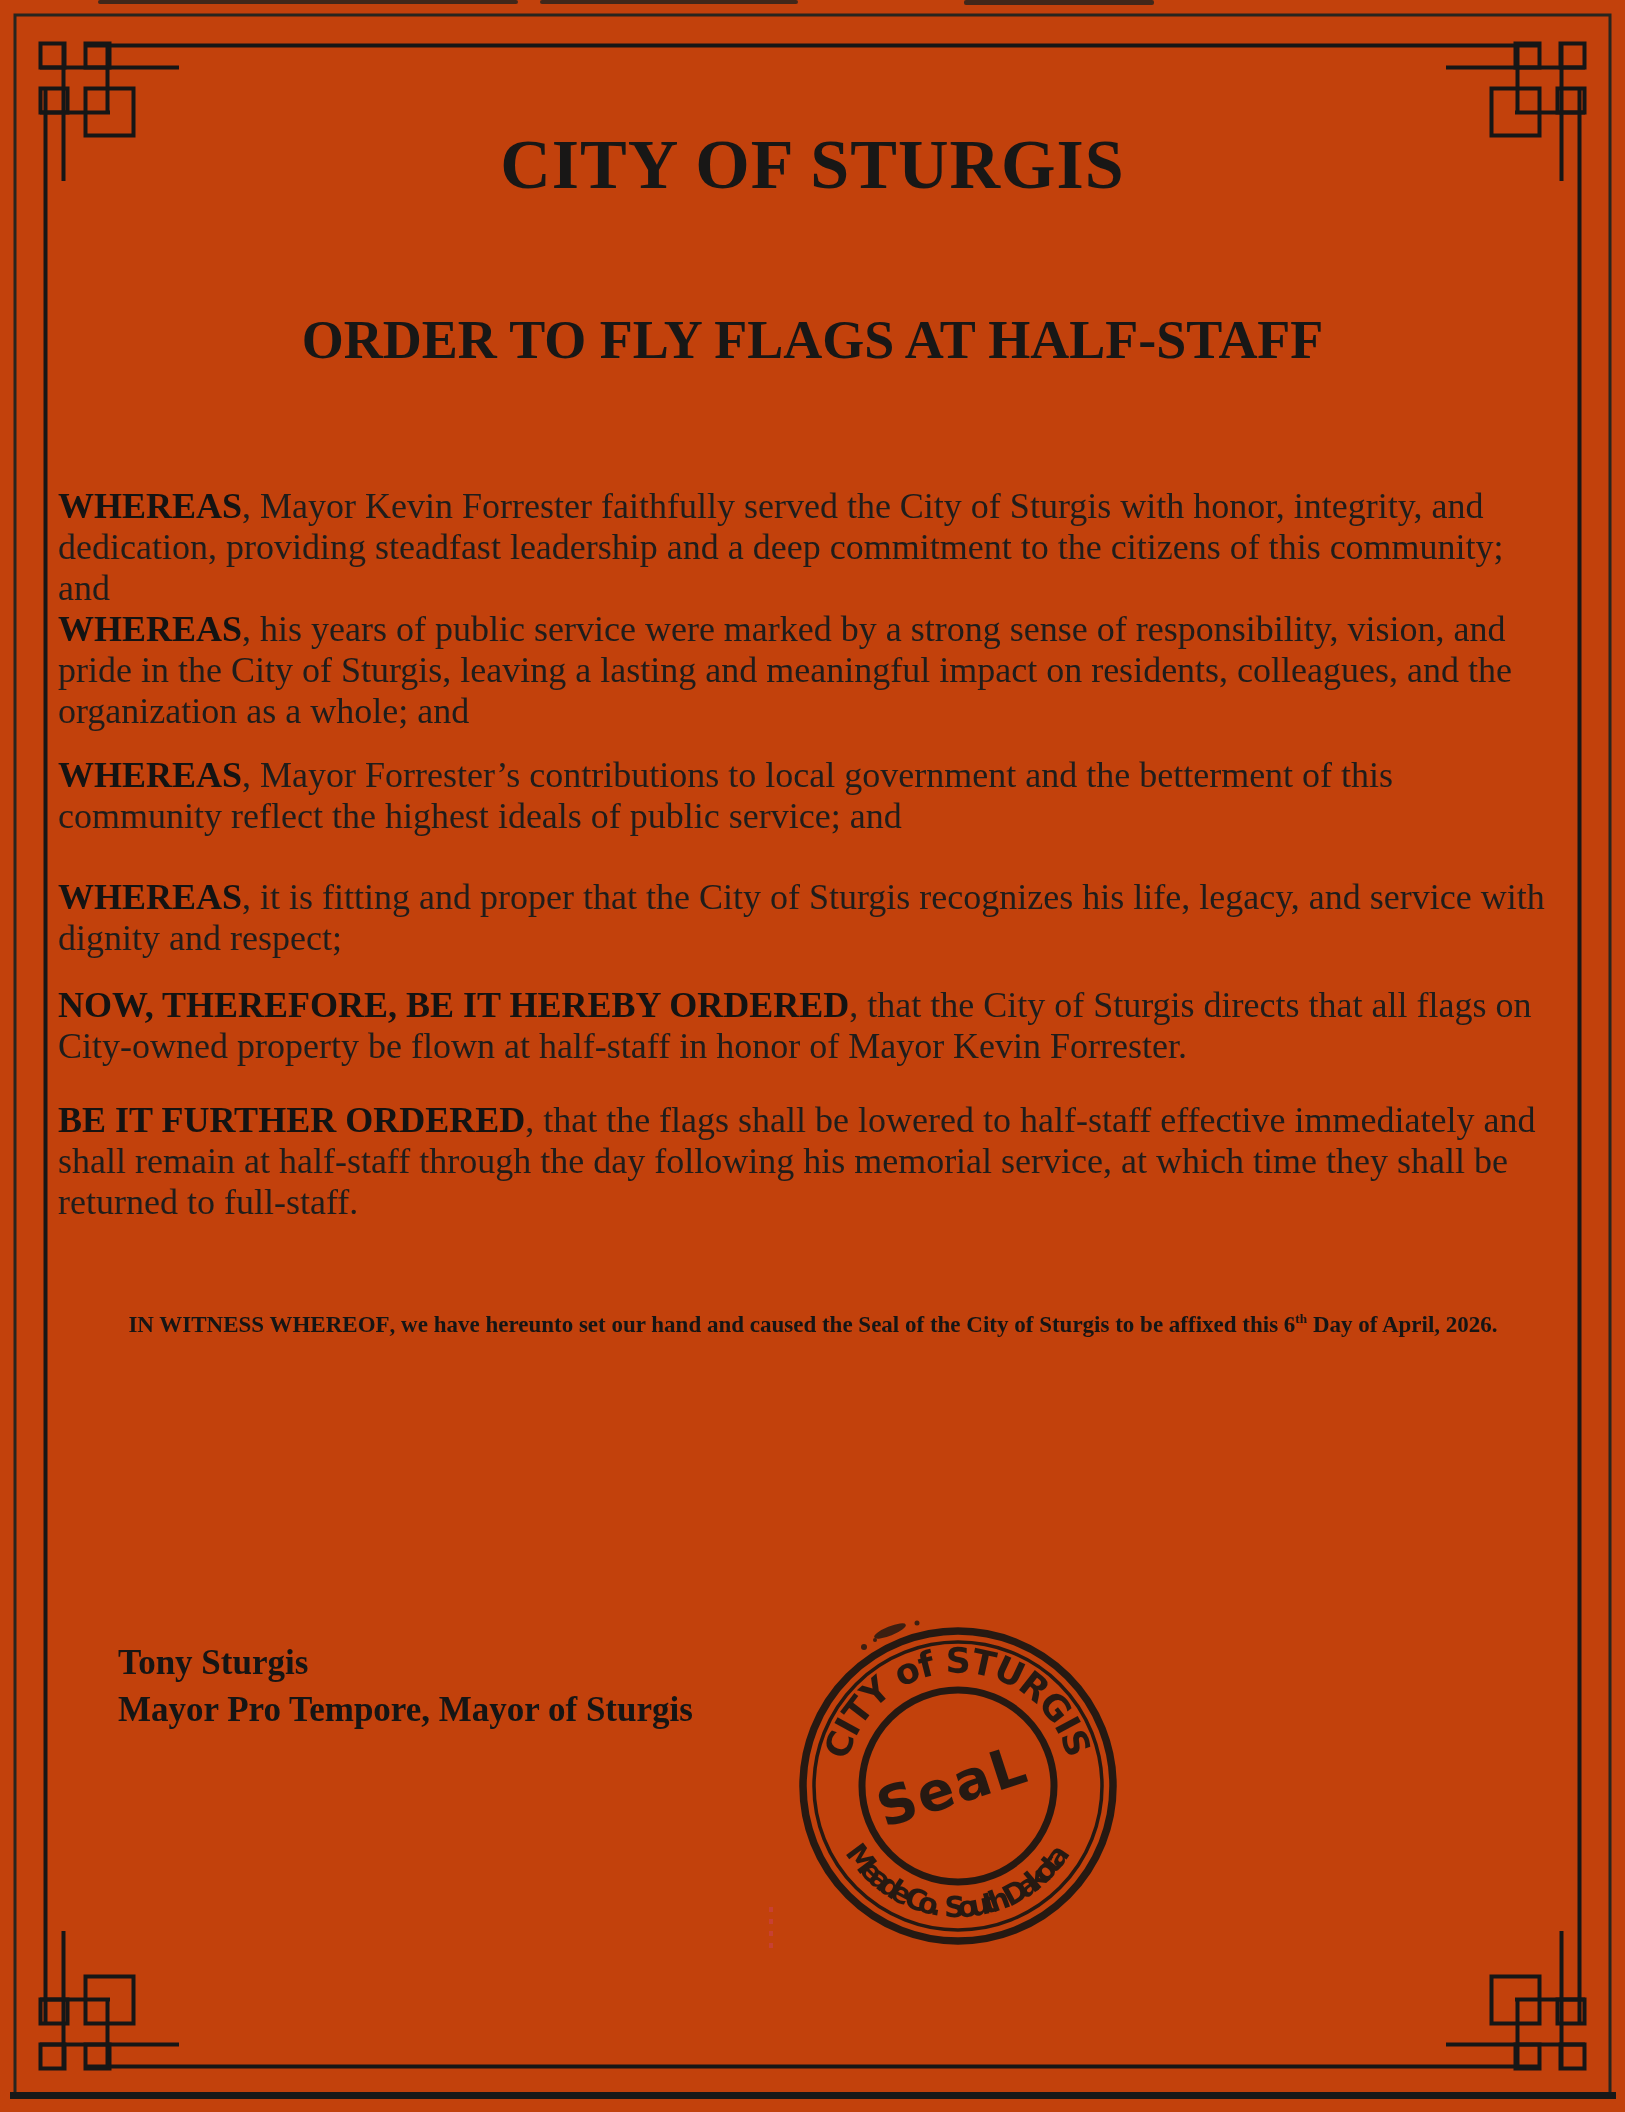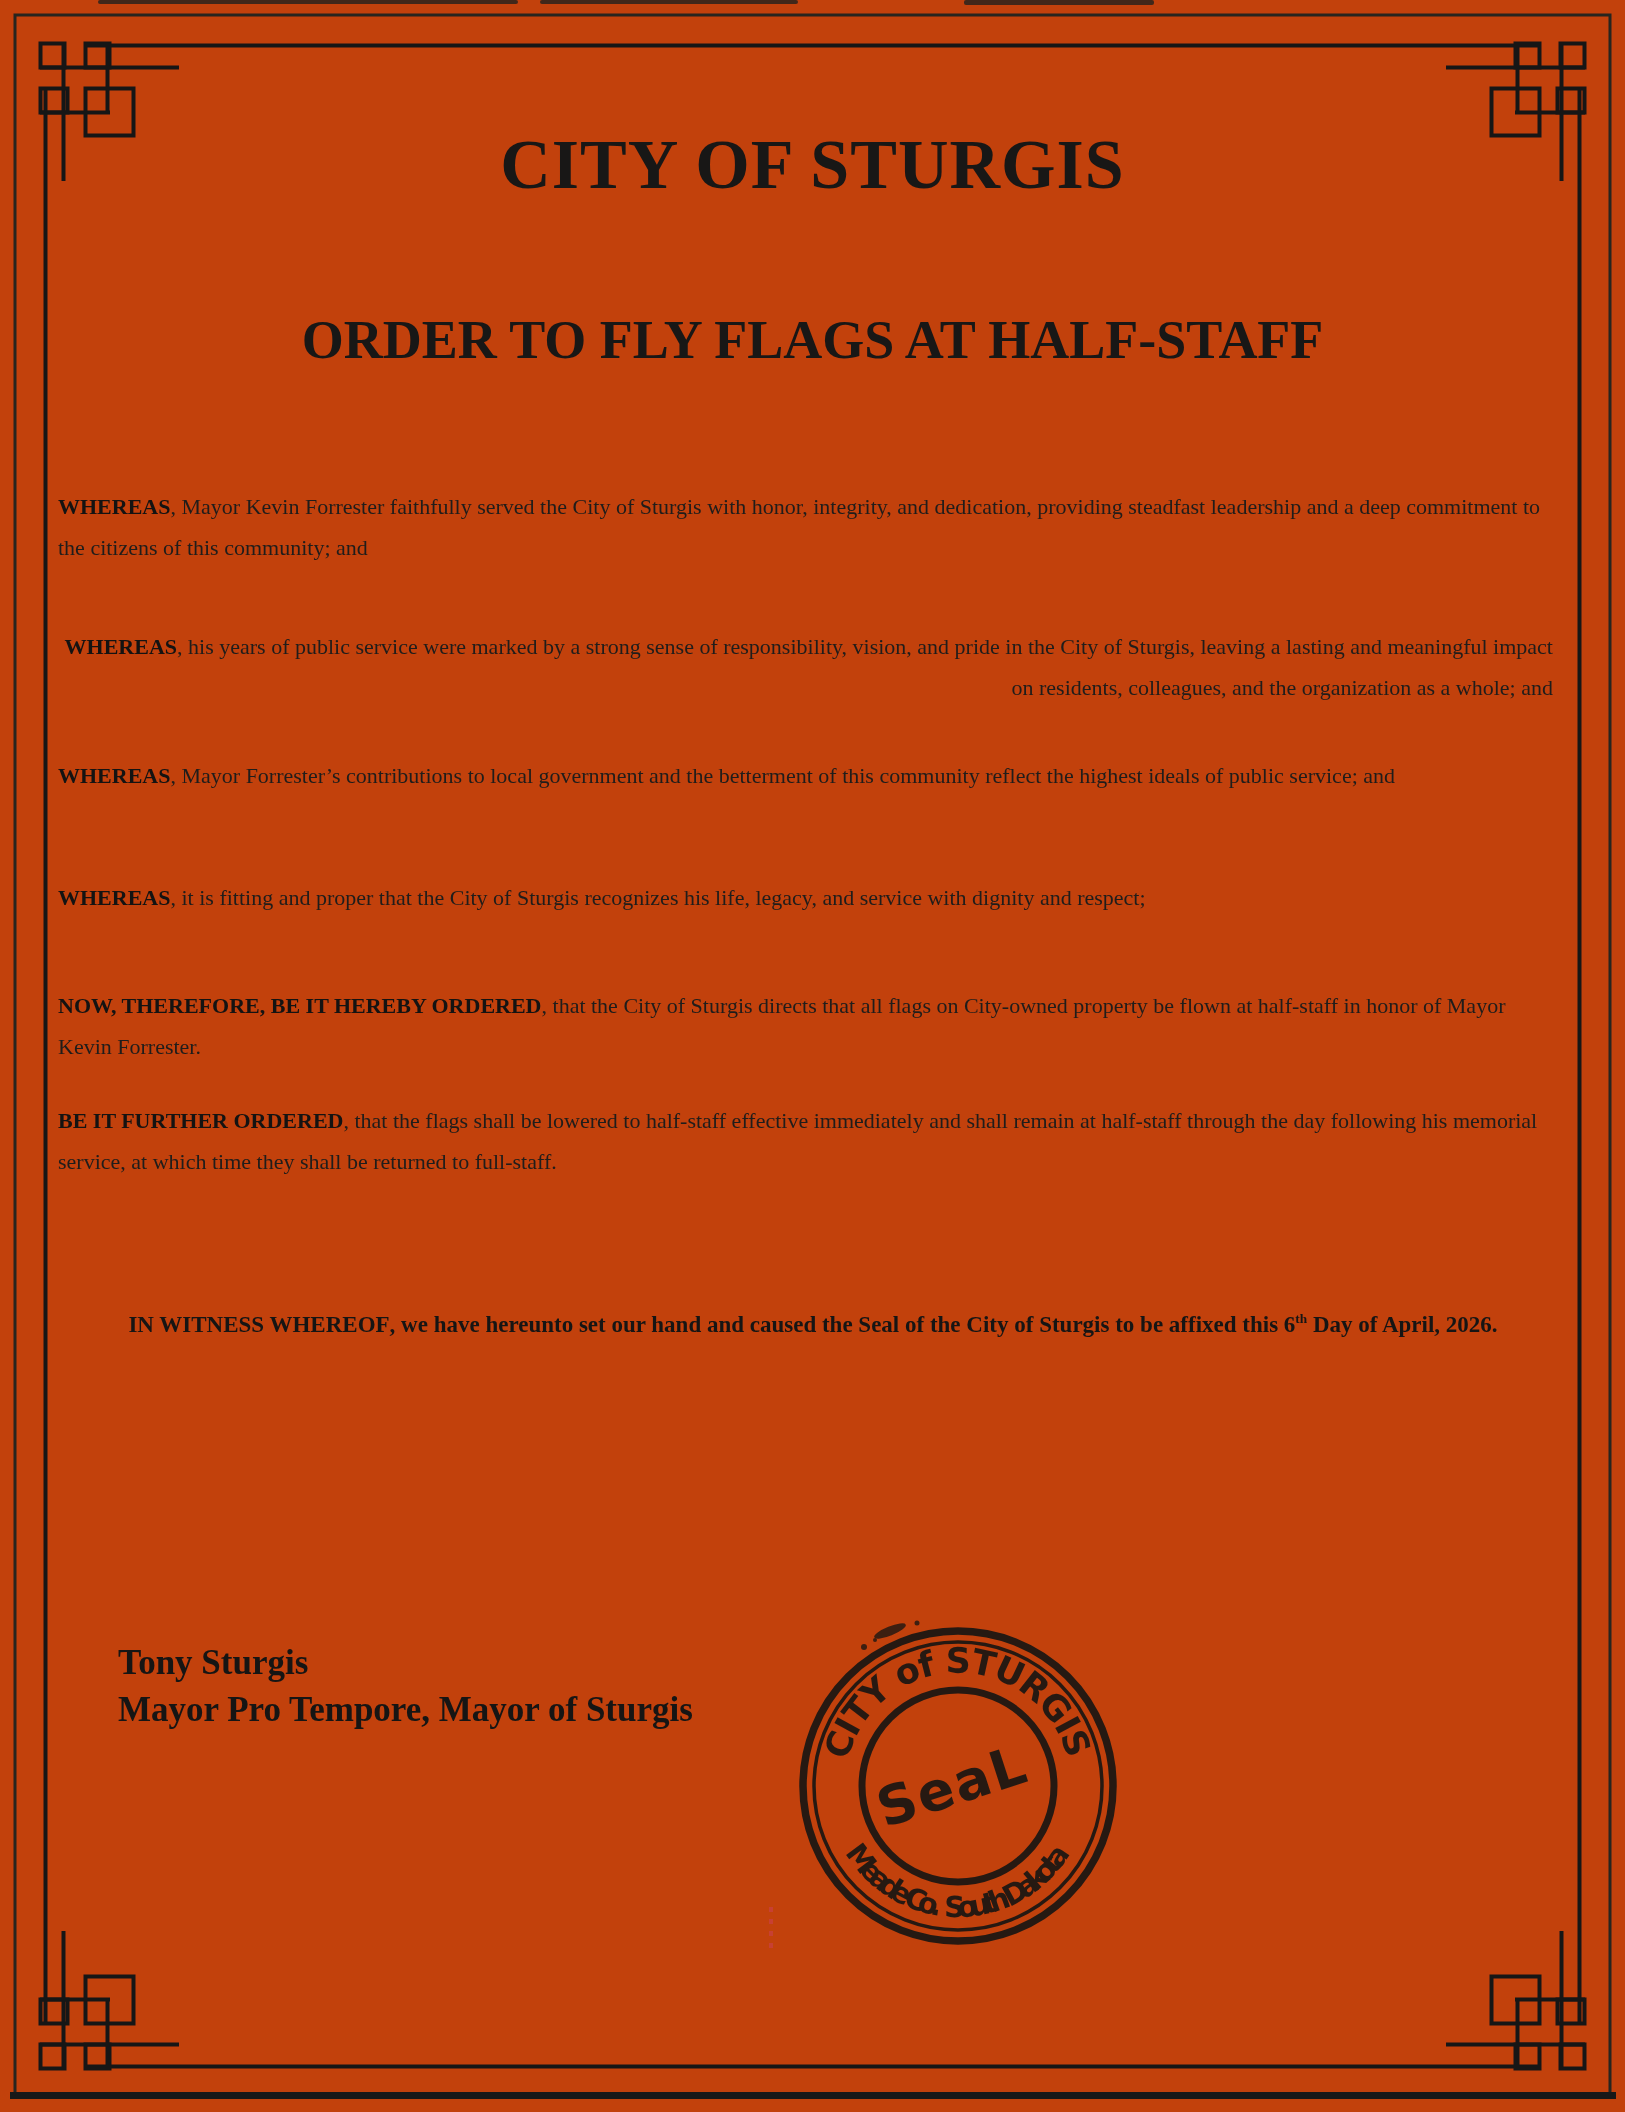--- a/index.html
+++ b/index.html
@@ -14,21 +14,21 @@
   .frame-svg{position:absolute;left:0;top:0;width:1625px;height:2112px;}
   .doc-title{
     position:absolute;left:0;width:100%;
     text-align:center;font-weight:bold;color:#181716;
     line-height:1;margin:0;white-space:nowrap;
   }
   .title-main{top:130px;font-size:70px;letter-spacing:1px;}
   .title-sub{top:313px;font-size:54px;letter-spacing:0px;}
   .para{
     position:absolute;left:58px;width:1495px;margin:0;
-    font-size:22px;line-height:41px;text-align:left;
+    font-size:36px;line-height:41px;text-align:left;
   }
   .para b{font-weight:bold;color:#141312;}
   .witness{
     position:absolute;left:68px;top:1303px;width:1490px;margin:0;
     font-size:23px;line-height:43px;font-weight:bold;text-align:center;color:#161514;
   }
   .witness sup{font-size:0.58em;vertical-align:super;line-height:0;}
   .signature{
     position:absolute;left:118px;top:1639px;
     font-size:35px;line-height:47px;font-weight:bold;color:#161514;
@@ -74,21 +74,21 @@
 
   <div class="scan-smear smear-1"></div>
   <div class="scan-smear smear-2"></div>
   <div class="scan-smear smear-3"></div>
 
   <h1 class="doc-title title-main">CITY OF STURGIS</h1>
   <h2 class="doc-title title-sub">ORDER TO FLY FLAGS AT HALF-STAFF</h2>
 
   <main>
       <p class="para" style="top: 486px;"><b>WHEREAS</b><span>, Mayor Kevin Forrester faithfully served the City of Sturgis with honor, integrity, and dedication, providing steadfast leadership and a deep commitment to the citizens of this community; and</span></p>
-      <p class="para" style="top: 626px; text-align: right;"><b>WHEREAS</b><span>, his years of public service were marked by a strong sense of responsibility, vision, and pride in the City of Sturgis, leaving a lasting and meaningful impact on residents, colleagues, and the organization as a whole; and</span></p>
+      <p class="para" style="top: 609px;"><b>WHEREAS</b><span>, his years of public service were marked by a strong sense of responsibility, vision, and pride in the City of Sturgis, leaving a lasting and meaningful impact on residents, colleagues, and the organization as a whole; and</span></p>
       <p class="para" style="top: 755px;"><b>WHEREAS</b><span>, Mayor Forrester’s contributions to local government and the betterment of this community reflect the highest ideals of public service; and</span></p>
       <p class="para" style="top: 877px; font-family: Liberation Serif, serif;"><b>WHEREAS</b><span>, it is fitting and proper that the City of Sturgis recognizes his life, legacy, and service with dignity and respect;</span></p>
       <p class="para" style="top: 985px; font-family: Liberation Serif, serif;"><b>NOW, THEREFORE, BE IT HEREBY ORDERED</b><span>, that the City of Sturgis directs that all flags on City-owned property be flown at half-staff in honor of Mayor Kevin Forrester.</span></p>
       <p class="para" style="top: 1100px;"><b>BE IT FURTHER ORDERED</b><span>, that the flags shall be lowered to half-staff effective immediately and shall remain at half-staff through the day following his memorial service, at which time they shall be returned to full-staff.</span></p>
     </main>
 
   <p class="witness"><b>IN WITNESS WHEREOF</b><span>, we have hereunto set our hand and caused the Seal of the City of Sturgis to be affixed this 6</span><sup>th</sup><span> Day of April, 2026.</span></p>
 
   <div class="signature">
     <div>Tony Sturgis</div>

